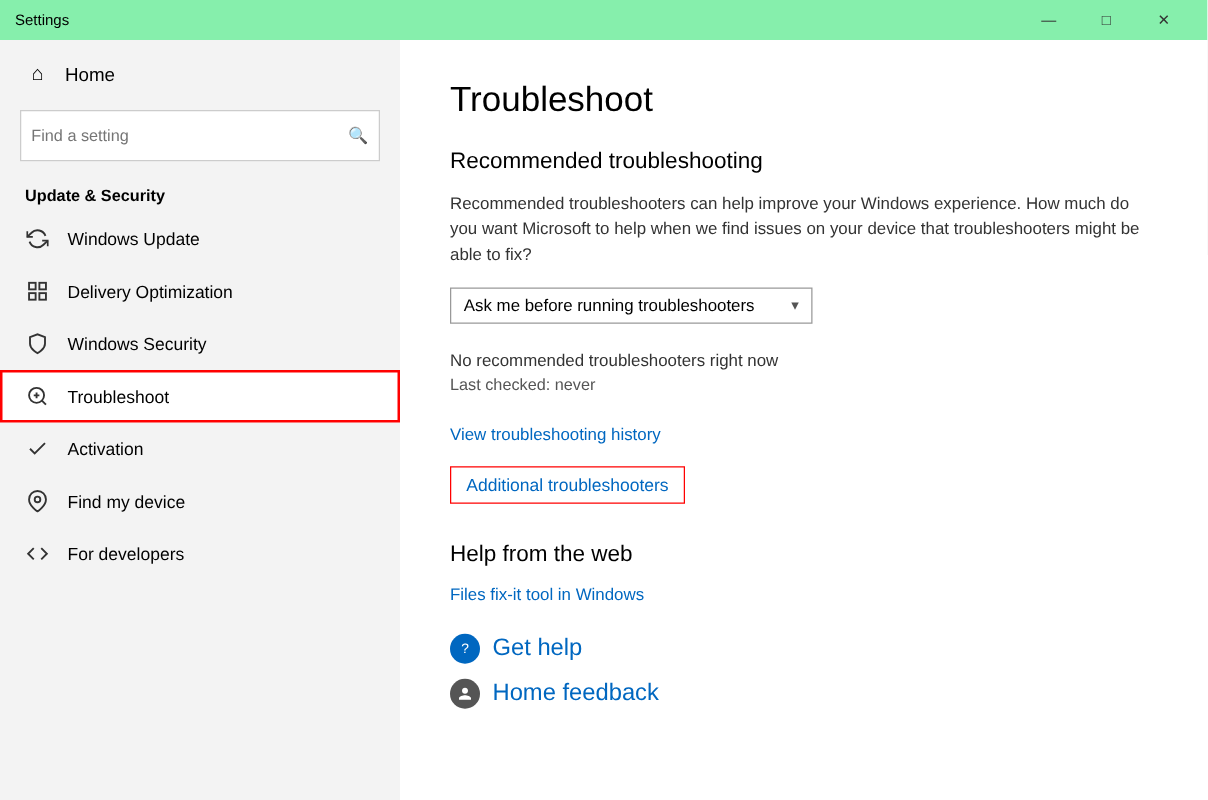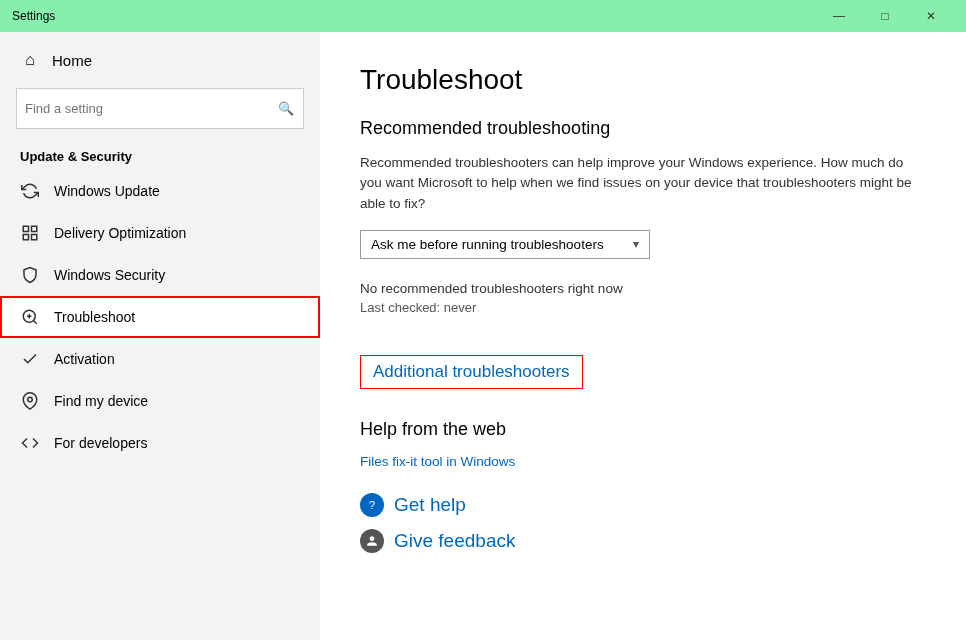--- a/index.html
+++ b/index.html
@@ -194,21 +194,21 @@
       text-decoration: none;
       font-size: 13.5px;
       cursor: pointer;
       display: inline-block;
       margin-bottom: 18px;
     }
 
     .additional-btn {
       display: inline-block;
       color: #0067c0;
-      font-size: 17px;
+      font-size: 14px;
       cursor: pointer;
       padding: 6px 12px;
       border: 1px solid red;
       margin-bottom: 30px;
     }
 
     .help-section-title {
       font-size: 18px;
       font-weight: 400;
       color: #000;
@@ -363,20 +363,21 @@
     <p class="description-text">Recommended troubleshooters can help improve your Windows experience. How much do you want Microsoft to help when we find issues on your device that troubleshooters might be able to fix?</p>
 
     <div class="dropdown-select">
       <span>Ask me before running troubleshooters</span>
       <span class="chevron">▾</span>
     </div>
 
     <p class="no-troubleshooters">No recommended troubleshooters right now</p>
     <p class="last-checked">Last checked: never</p>
 
+    <a class="link-blue">View troubleshooting history</a>
 
     <br>
 
     <div class="additional-btn">Additional troubleshooters</div>
 
     <h2 class="help-section-title">Help from the web</h2>
 
     <a class="help-link">Files fix-it tool in Windows</a>
 
     
@@ -385,17 +386,17 @@
       <a>Get help</a>
     </div>
 
     
     <div class="icon-link-row">
       <div class="icon-circle" style="background:#555;">
         <svg width="12" height="12" viewBox="0 0 24 24" fill="white">
             <path d="M12 12c2.7 0 4.8-2.1 4.8-4.8S14.7 2.4 12 2.4 7.2 4.5 7.2 7.2 9.3 12 12 12zm0 2.4c-3.2 0-9.6 1.6-9.6 4.8v2.4h19.2v-2.4c0-3.2-6.4-4.8-9.6-4.8z"></path>
           </svg>
       </div>
-      <a>Give feedback</a>
+      <a>Home feedback</a>
     </div>
 
   </main>
 </div>
 
 </body></html>

